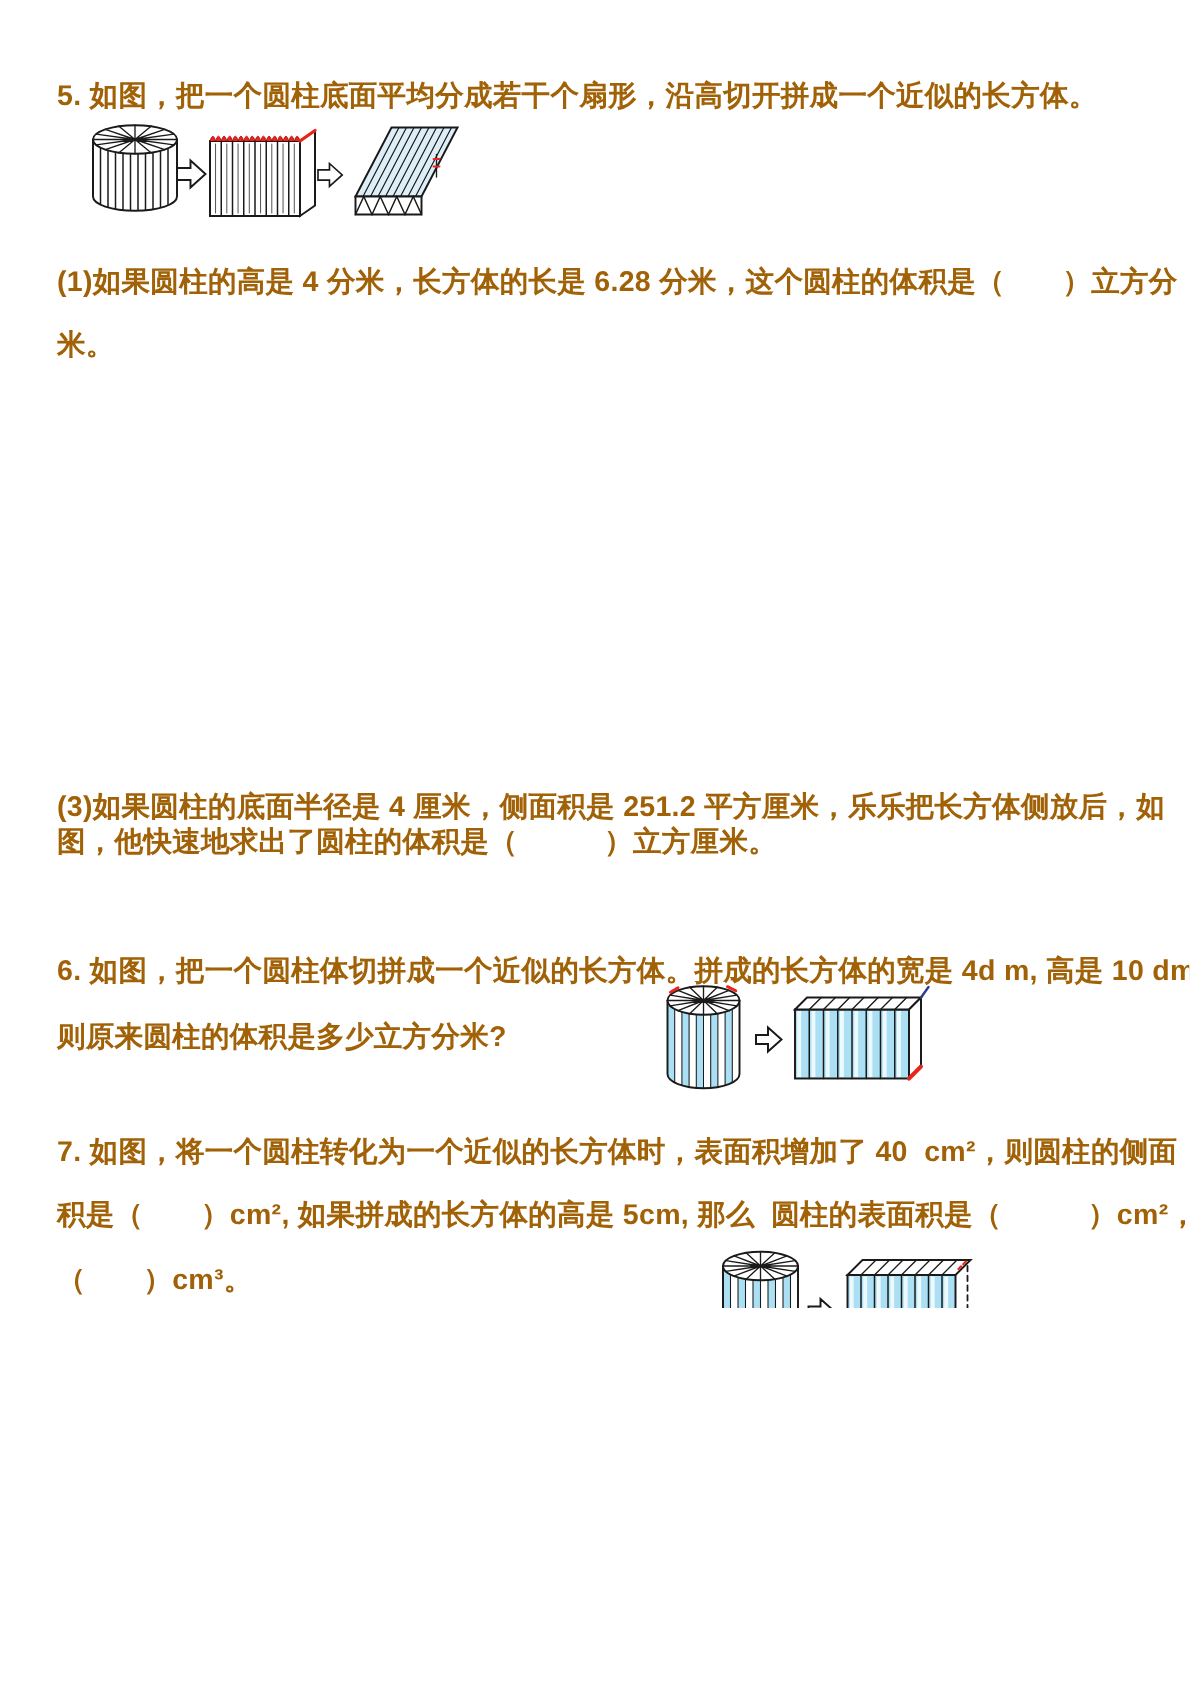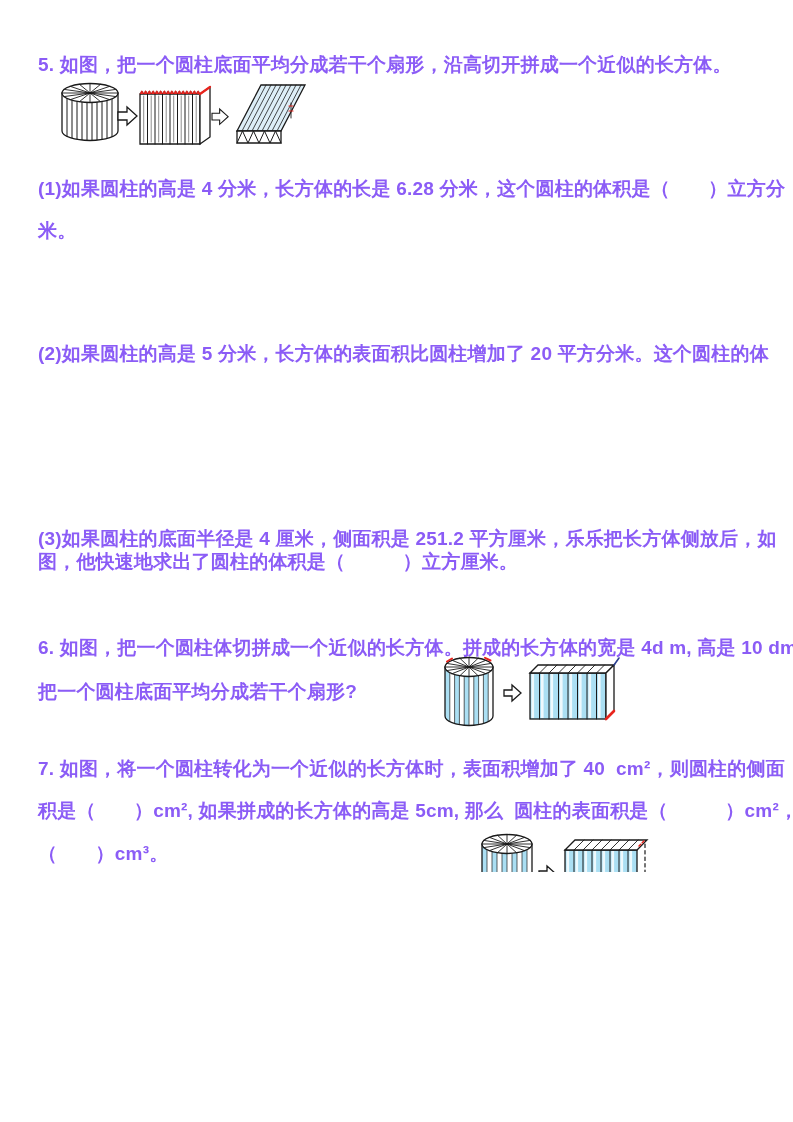--- a/index.html
+++ b/index.html
@@ -1,21 +1,21 @@
 <!DOCTYPE html>
 <html><head>
 <meta charset="utf-8">
 <style>
   html,body{margin:0;padding:0;background:#ffffff;}
   .page{
     position:relative;
     width:793px;height:872px;
     background:#ffffff;
     font-family:"Liberation Sans",sans-serif;
-    color:#8b5cf6;
+    color:#a16207;
     overflow:hidden;
   }
   .tline{
     position:absolute;
     left:38px;
     font-size:19px;
     line-height:26px;
     font-weight:600;
     letter-spacing:0.2px;
     white-space:pre;
@@ -68,27 +68,26 @@
           <path d="M2,0 v15" stroke-width="0.9"></path>
           <path d="M0,3 h4 M0,8 h4" stroke="#e8241d" stroke-width="1.2"></path>
         </g>
       </g>
     </g>
   </svg>
 
   <div class="tline" style="top:176px">(1)如果圆柱的高是 4 分米，长方体的长是 6.28 分米，这个圆柱的体积是（　　）立方分</div>
   <div class="tline" style="top:218px">米。</div>
 
-  <div class="tline" style="top:341px">(2)如果圆柱的高是 5 分米，长方体的表面积比圆柱增加了 20 平方分米。这个圆柱的体</div>
 
   <div class="tline" style="top:526px">(3)如果圆柱的底面半径是 4 厘米，侧面积是 251.2 平方厘米，乐乐把长方体侧放后，如</div>
   <div class="tline" style="top:549px">图，他快速地求出了圆柱的体积是（　　　）立方厘米。</div>
 
   <div class="tline" style="top:635px">6. 如图，把一个圆柱体切拼成一个近似的长方体。拼成的长方体的宽是 4d m, 高是 10 dm,</div>
-  <div class="tline" style="top:679px">把一个圆柱底面平均分成若干个扇形?</div>
+  <div class="tline" style="top:679px">则原来圆柱的体积是多少立方分米?</div>
 
   <svg class="fig" style="left:430px;top:653px" width="195" height="78" viewBox="0 0 195 78">
     <defs>
       <clipPath id="q6c">
           <path d="M1,11 L1,60 A24,9.5 0 0 0 49,60 L49,11 Z"></path>
         </clipPath>
     </defs>
     <g stroke="#1a1a1a" stroke-width="1.3" fill="none" stroke-linecap="round">
 
       <g transform="translate(14,3)">

